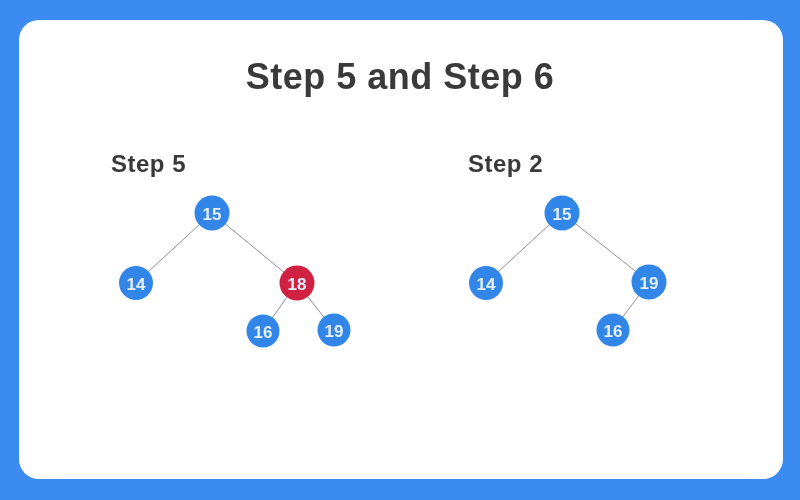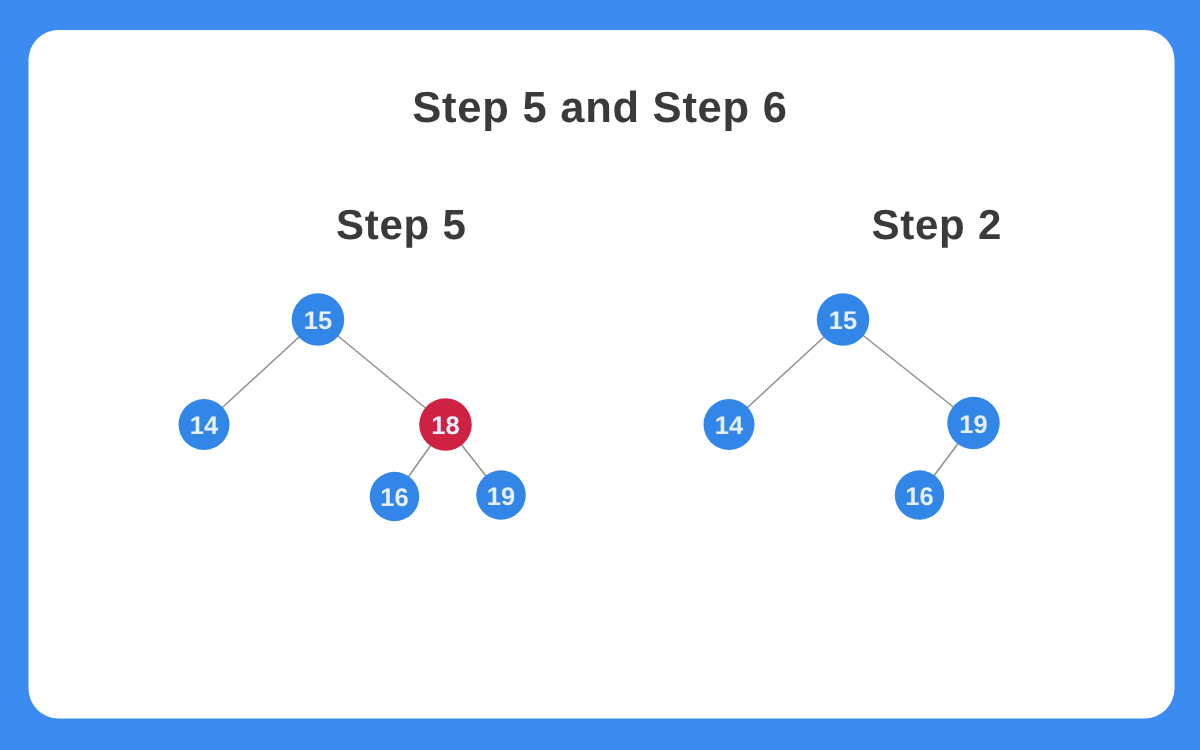--- a/index.html
+++ b/index.html
@@ -23,31 +23,31 @@
     height: 459px;
     border-radius: 20px;
   }
   .main-title {
     position: absolute;
     left: 0;
     top: 56px;
     width: 800px;
     margin: 0;
     text-align: center;
-    font-size: 29px;
+    font-size: 36px;
     font-weight: 700;
     letter-spacing: 0.5px;
   }
   .tree-label {
     position: absolute;
-    top: 134px;
+    top: 150px;
     width: 200px;
     margin: 0;
-    text-align: right;
-    font-size: 28px;
+    text-align: left;
+    font-size: 24px;
     font-weight: 700;
     letter-spacing: 0.5px;
   }
   .label-left  { left: 111px; }
   .label-right { left: 468px; }
   #tree-canvas {
     position: absolute;
     left: 0;
     top: 0;
     width: 800px;

